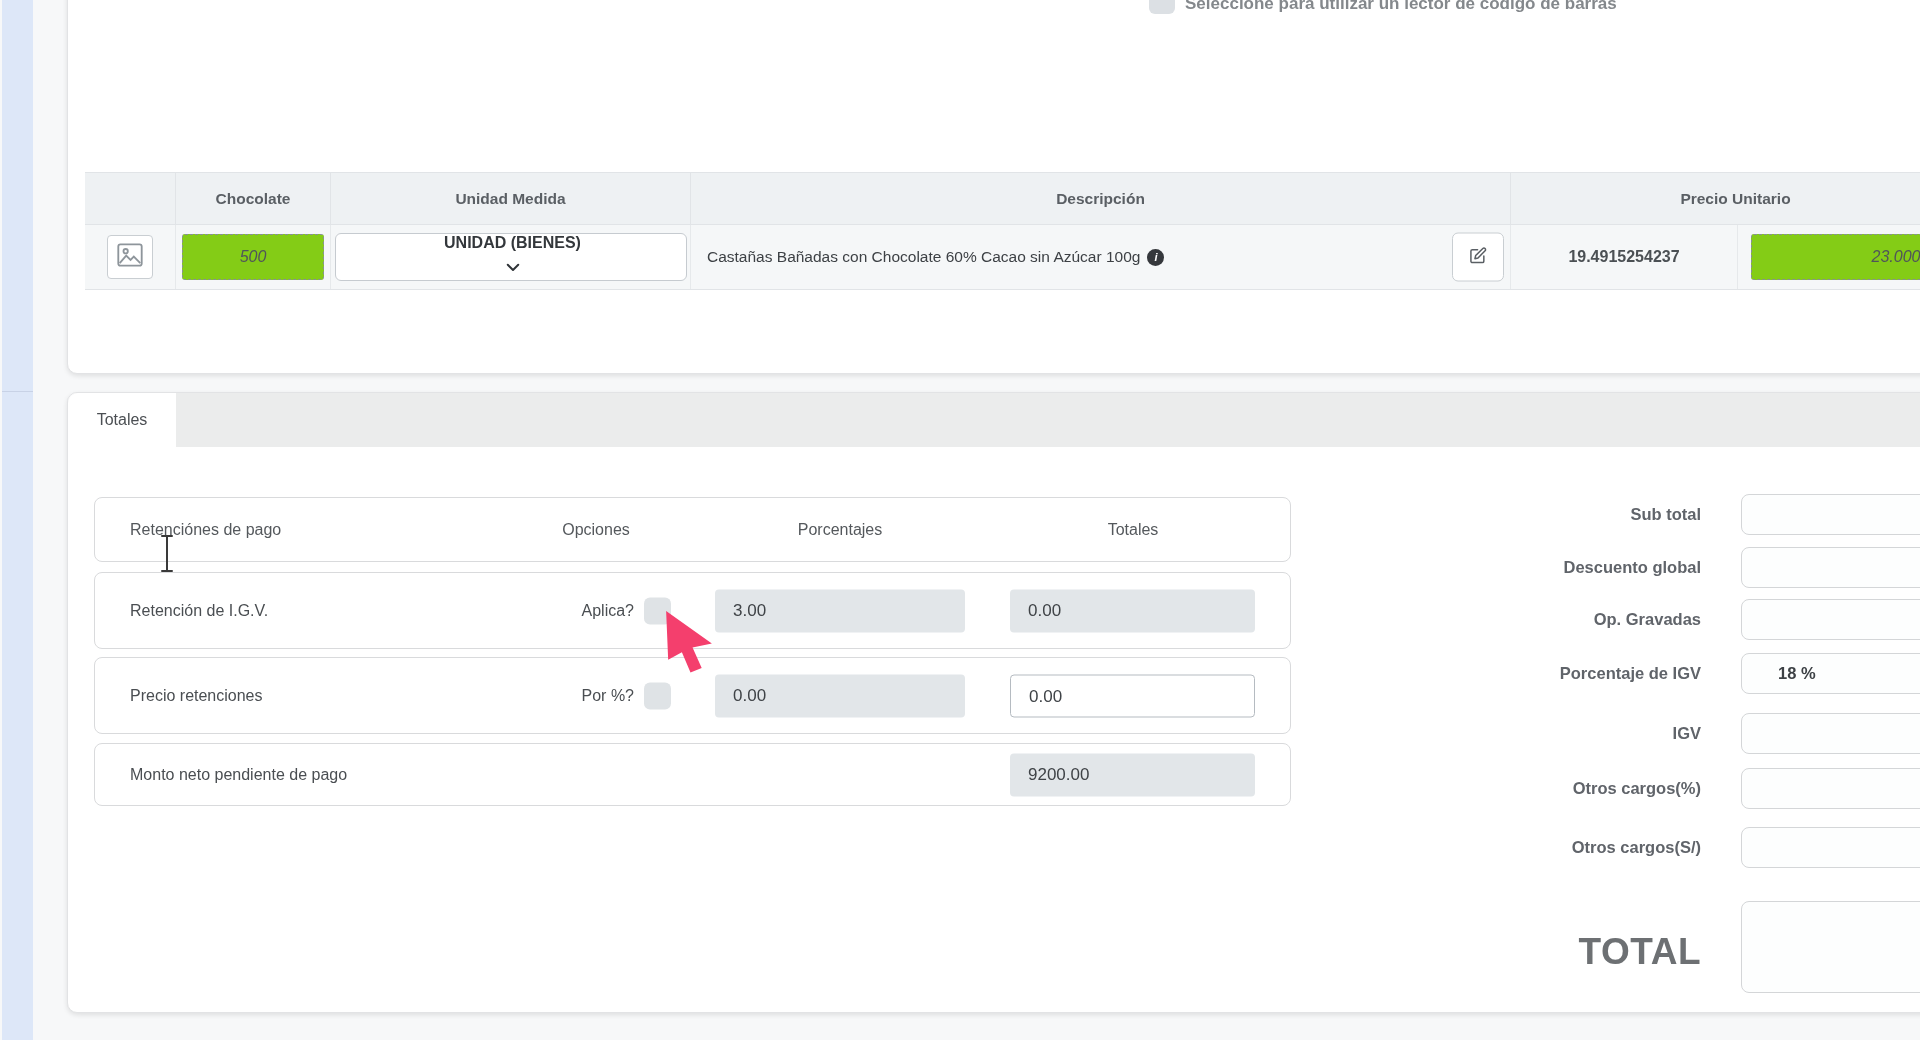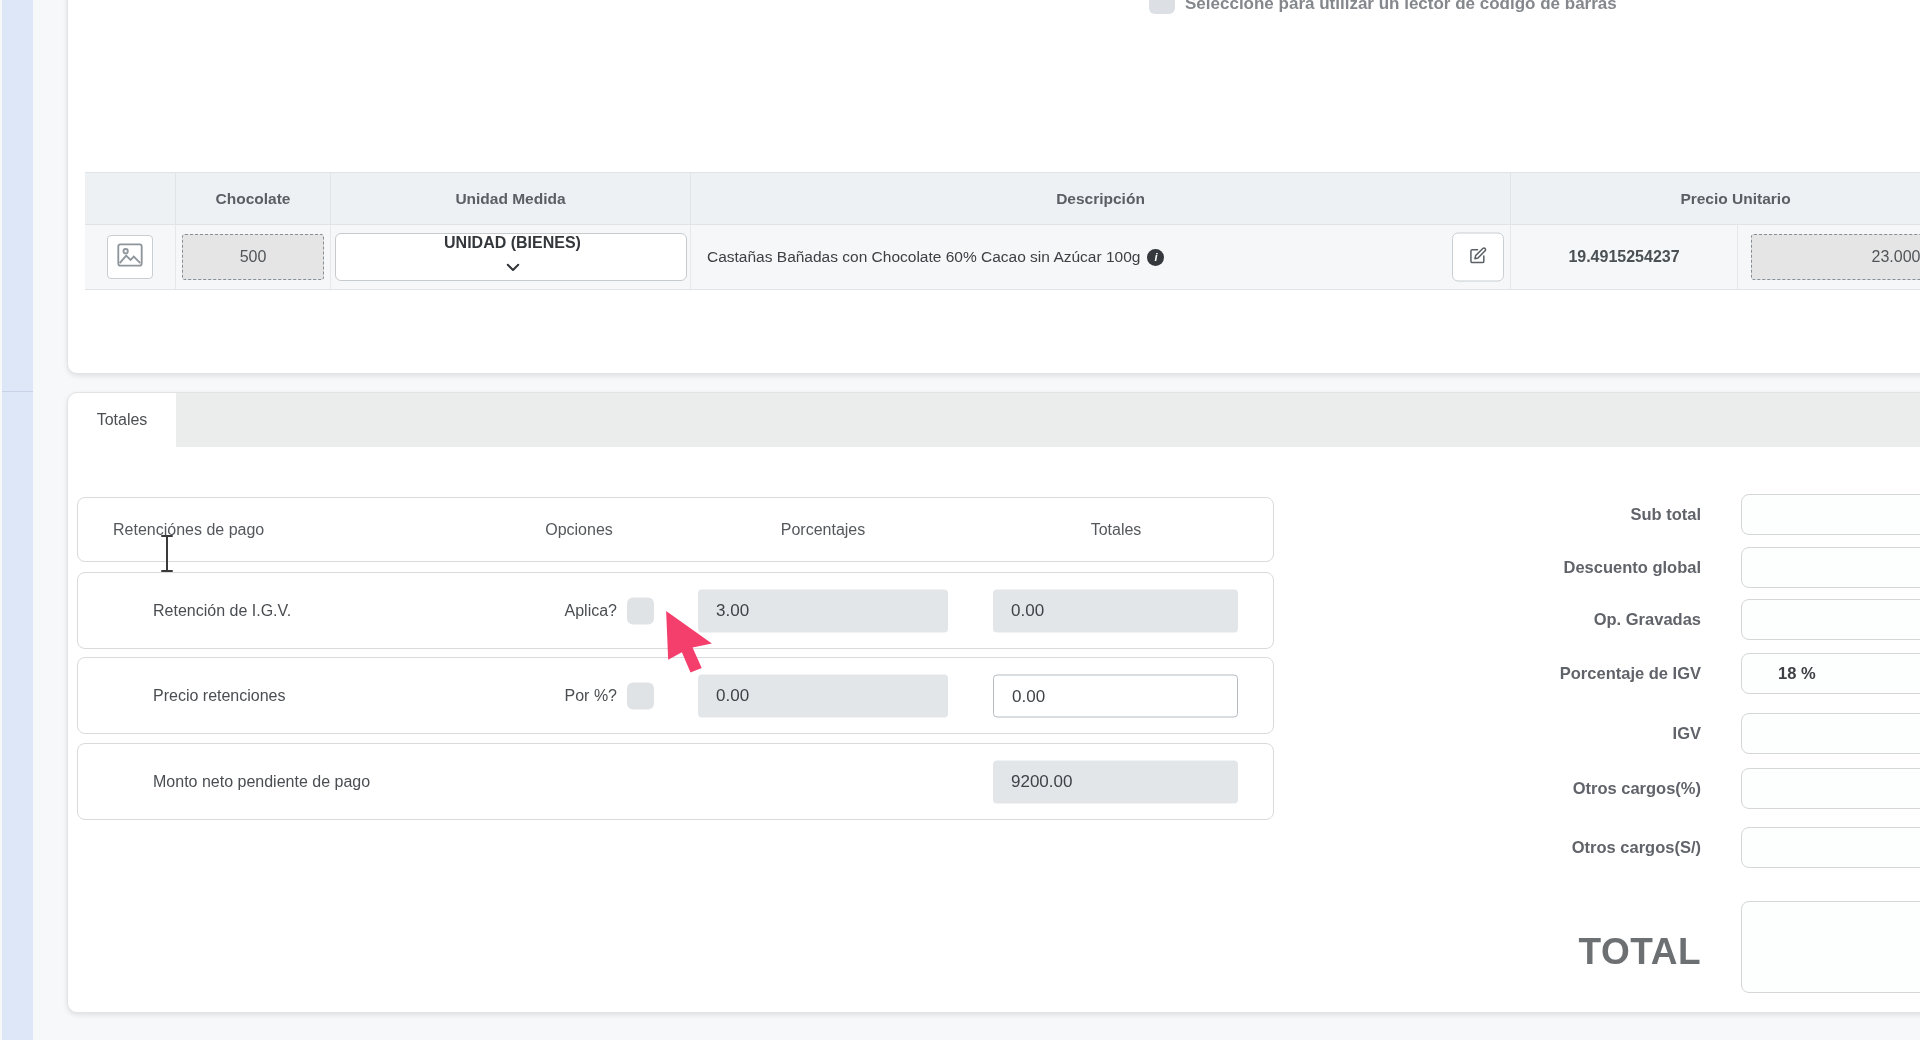--- a/index.html
+++ b/index.html
@@ -39,23 +39,23 @@
   .cell.last { border-right:none; }
   .col-icon  { width:91px; }
   .col-cant  { width:155px; }
   .col-unid  { width:360px; }
   .col-desc  { width:820px; }
   .col-valor { width:227px; }
   .col-precio{ flex:1; }
 
   .img-btn { width:46px; height:44px; background:#fff; border:1px solid #c9ced2; border-radius:4px;
              display:flex; align-items:center; justify-content:center; }
-  .dashed-input { height:46px; background:#e5e5e5; border:1.5px dashed #878f96; border-radius:3px;
+  .dashed-input { height:46px; background:#84cc16; border:1.5px dashed #878f96; border-radius:3px;
                   display:flex; align-items:center; justify-content:center;
-                  font-size:16px; color:#50555a; }
+                  font-size:16px; color:#50555a;font-style:italic; }
   .qty-input { width:142px; }
   .price-input { position:absolute; left:13px; top:50%; transform:translateY(-50%); width:290px; }
   .unit-select { width:352px; height:48px; background:#fff; border:1px solid #c6cbd0; border-radius:6px;
                  display:flex; align-items:center; justify-content:space-between; padding:0 14px 0 18px;
                  font-size:16px; font-weight:700; color:#33373b;flex-direction:column; }
   .desc-cell { justify-content:flex-start !important; padding-left:16px; }
   .desc-text { font-size:15.5px; font-weight:500; color:#3d4145; display:flex; align-items:center; gap:7px; }
   .info-icon { width:17px; height:17px; border-radius:50%; background:#35383c; color:#fff;
                font-size:11px; font-weight:700; font-style:italic;
                display:inline-flex; align-items:center; justify-content:center; }
@@ -64,30 +64,30 @@
               display:flex; align-items:center; justify-content:center; }
   .valor-text { font-size:16px; font-weight:700; color:#4b5054; }
 
   
   .tabbar { position:absolute; left:0; top:0; width:100%; height:54px; background:#ebecec;
             border-radius:10px 10px 0 0; }
   .tab-active { position:absolute; left:0; top:0; width:108px; height:54px; background:#ffffff;
                 border-radius:10px 0 0 0; display:flex; align-items:center; justify-content:center;
                 font-size:16px; color:#4b4f53; }
 
-  .ret-box { position:absolute; left:9px; width:1197px; background:#fff;
+  .ret-box { position:absolute; left:26px; width:1197px; background:#fff;
              border:1px solid #d9dadc; border-radius:8px; }
   .ret-box .vc { position:absolute; top:50%; transform:translateY(-50%); white-space:nowrap; }
   .ret-box .center { transform:translate(-50%,-50%); }
   .box-head  { top:104px; height:65px; }
   .box-igv   { top:179px; height:77px; }
   .box-otras { top:264px; height:77px; }
-  .box-monto { top:350px; height:77px; }
+  .box-monto { top:350px; height:63px; }
   .ret-title { left:35px; font-size:16px; color:#54585c; }
-  .ret-label { left:35px; font-size:16px; color:#4a4e52;margin-left:40px; }
+  .ret-label { left:35px; font-size:16px; color:#4a4e52; }
   .ret-h-op  { left:501px; font-size:16px; color:#54585c; }
   .ret-h-pct { left:745px; font-size:16px; color:#54585c; }
   .ret-h-tot { left:1038px; font-size:16px; color:#54585c; }
   .ret-option { right:656px; font-size:16px; color:#4a4e52; }
   .ret-checkbox { left:549px; width:27px; height:27px; background:#dfe3e6; border-radius:6px; }
   .field { height:43px; line-height:41px; border-radius:4px; font-size:17px; color:#3f4347;
            padding:0 18px; overflow:hidden; }
   .field-gray { background:#e2e6e9; }
   .field-white { background:#ffffff; border:1px solid #b5bbc1; }
   .f-pct { left:620px; width:250px; }

